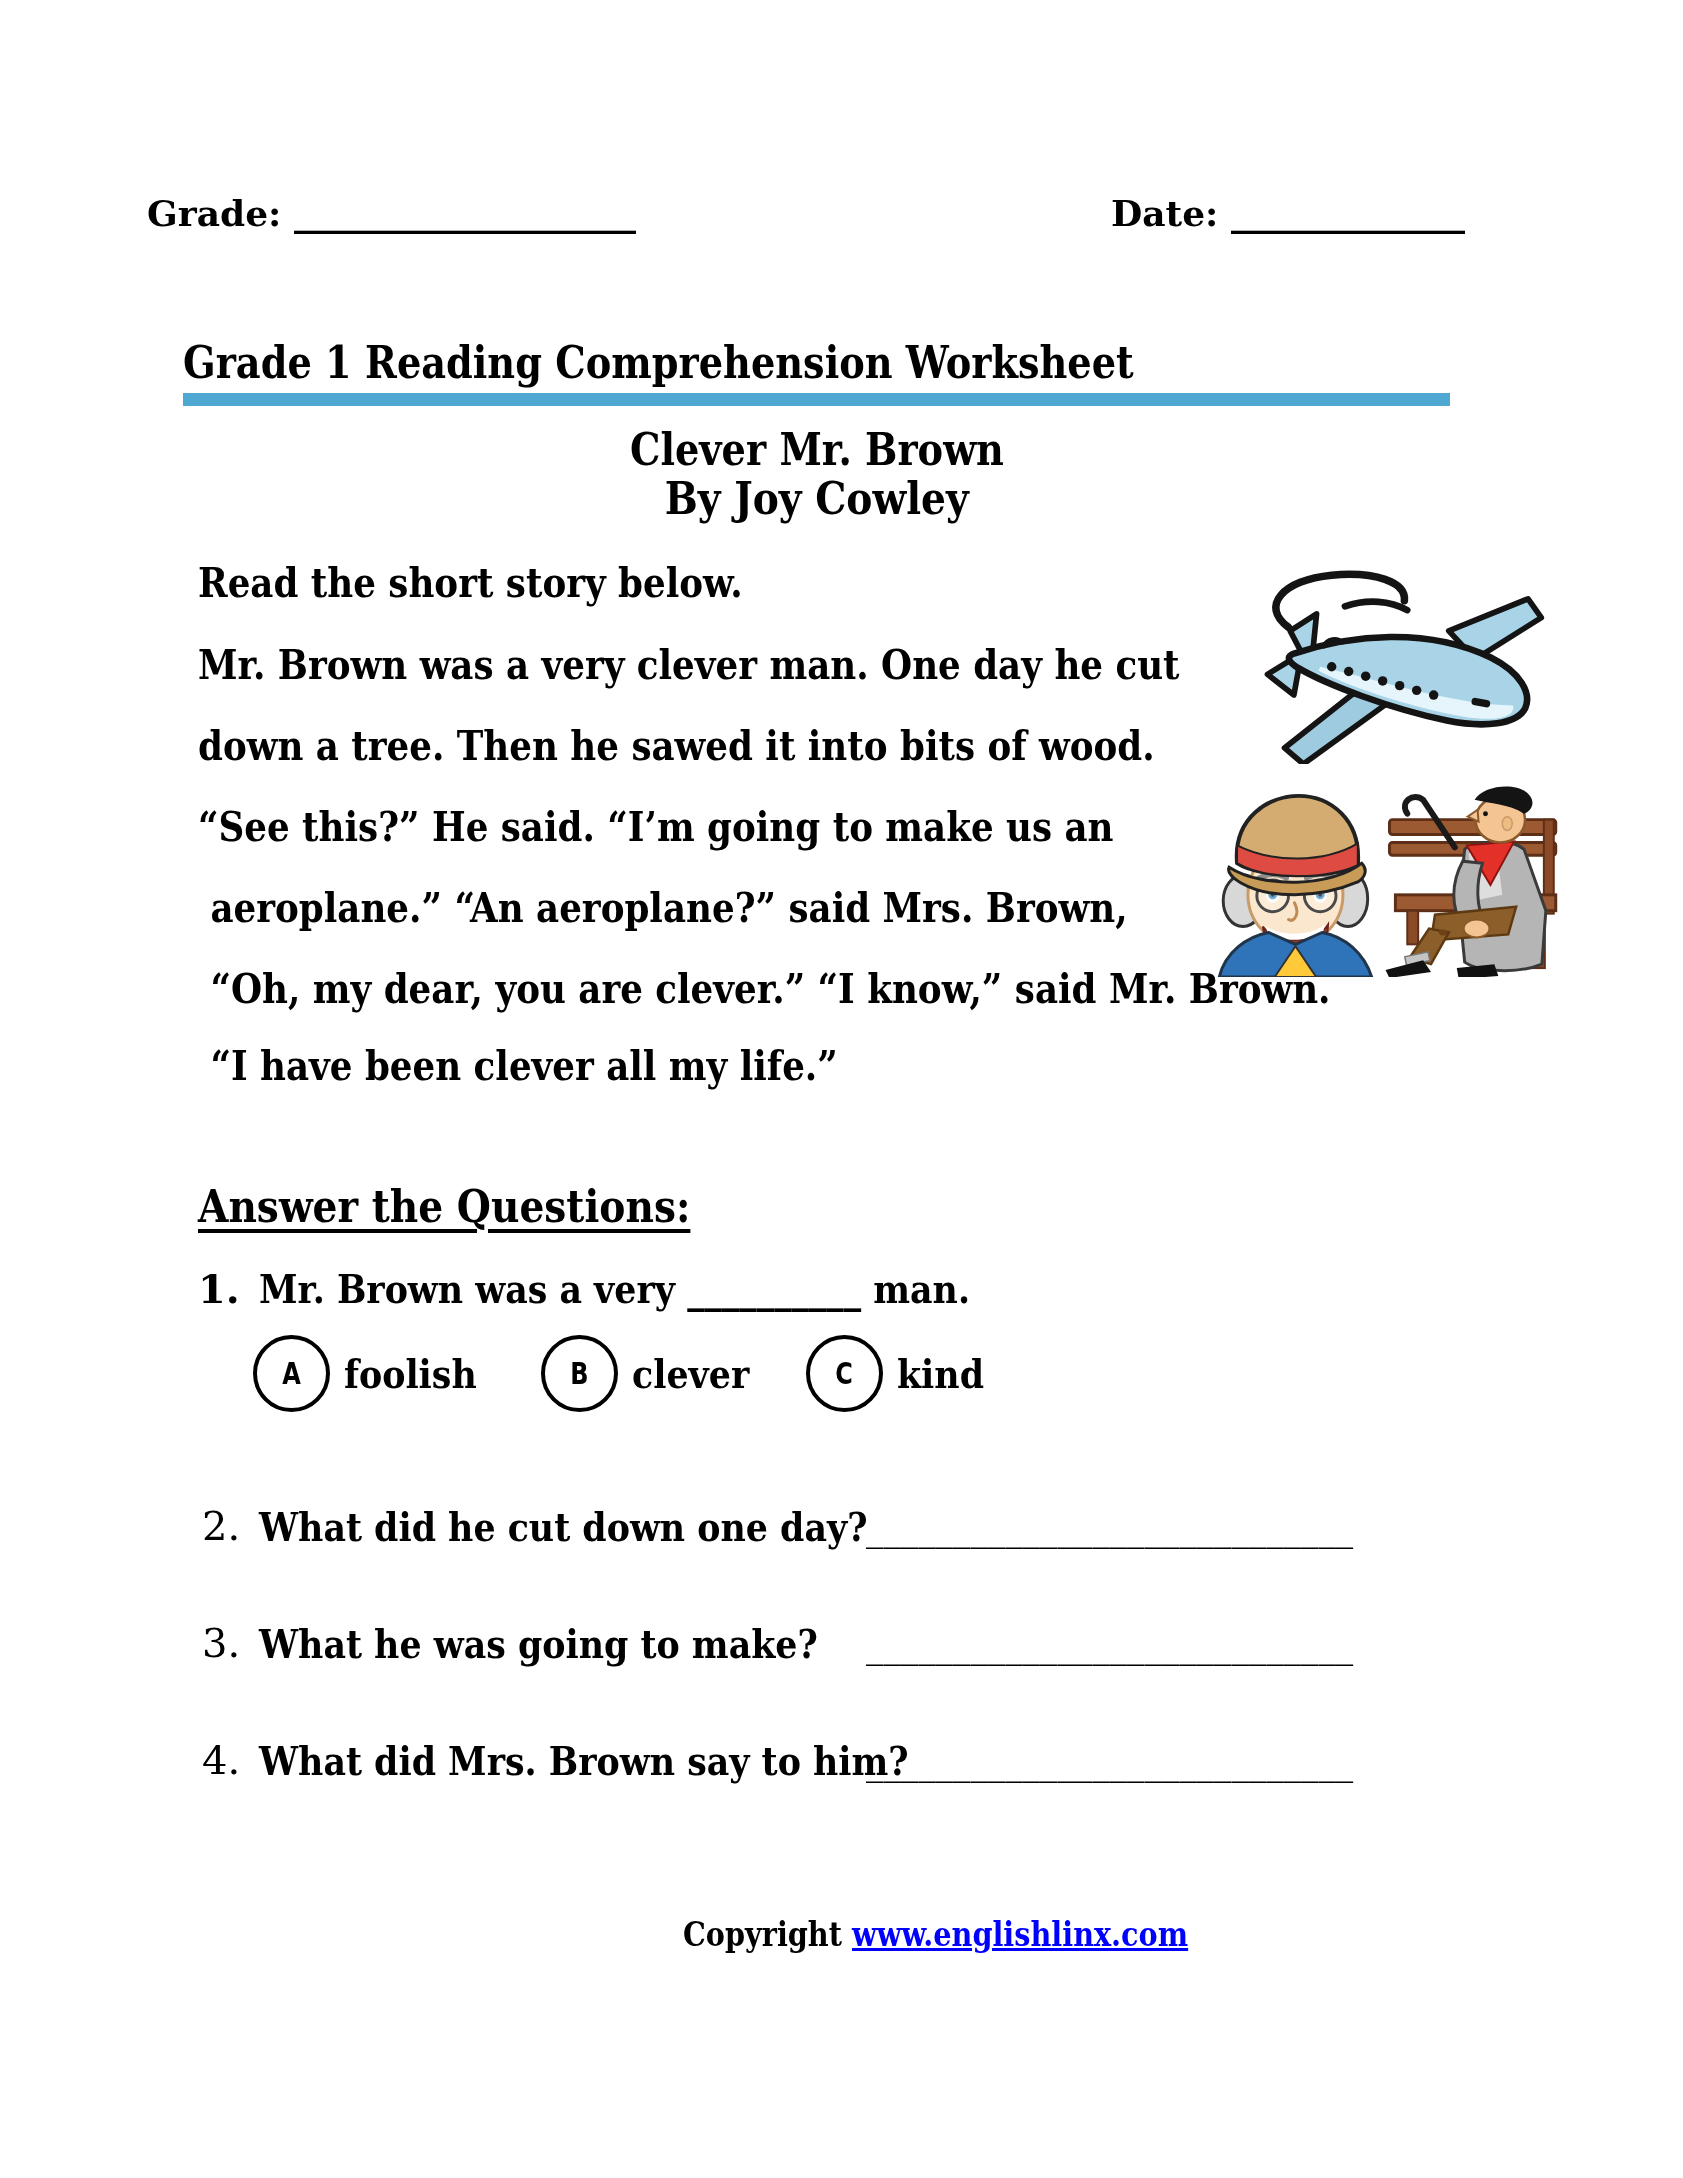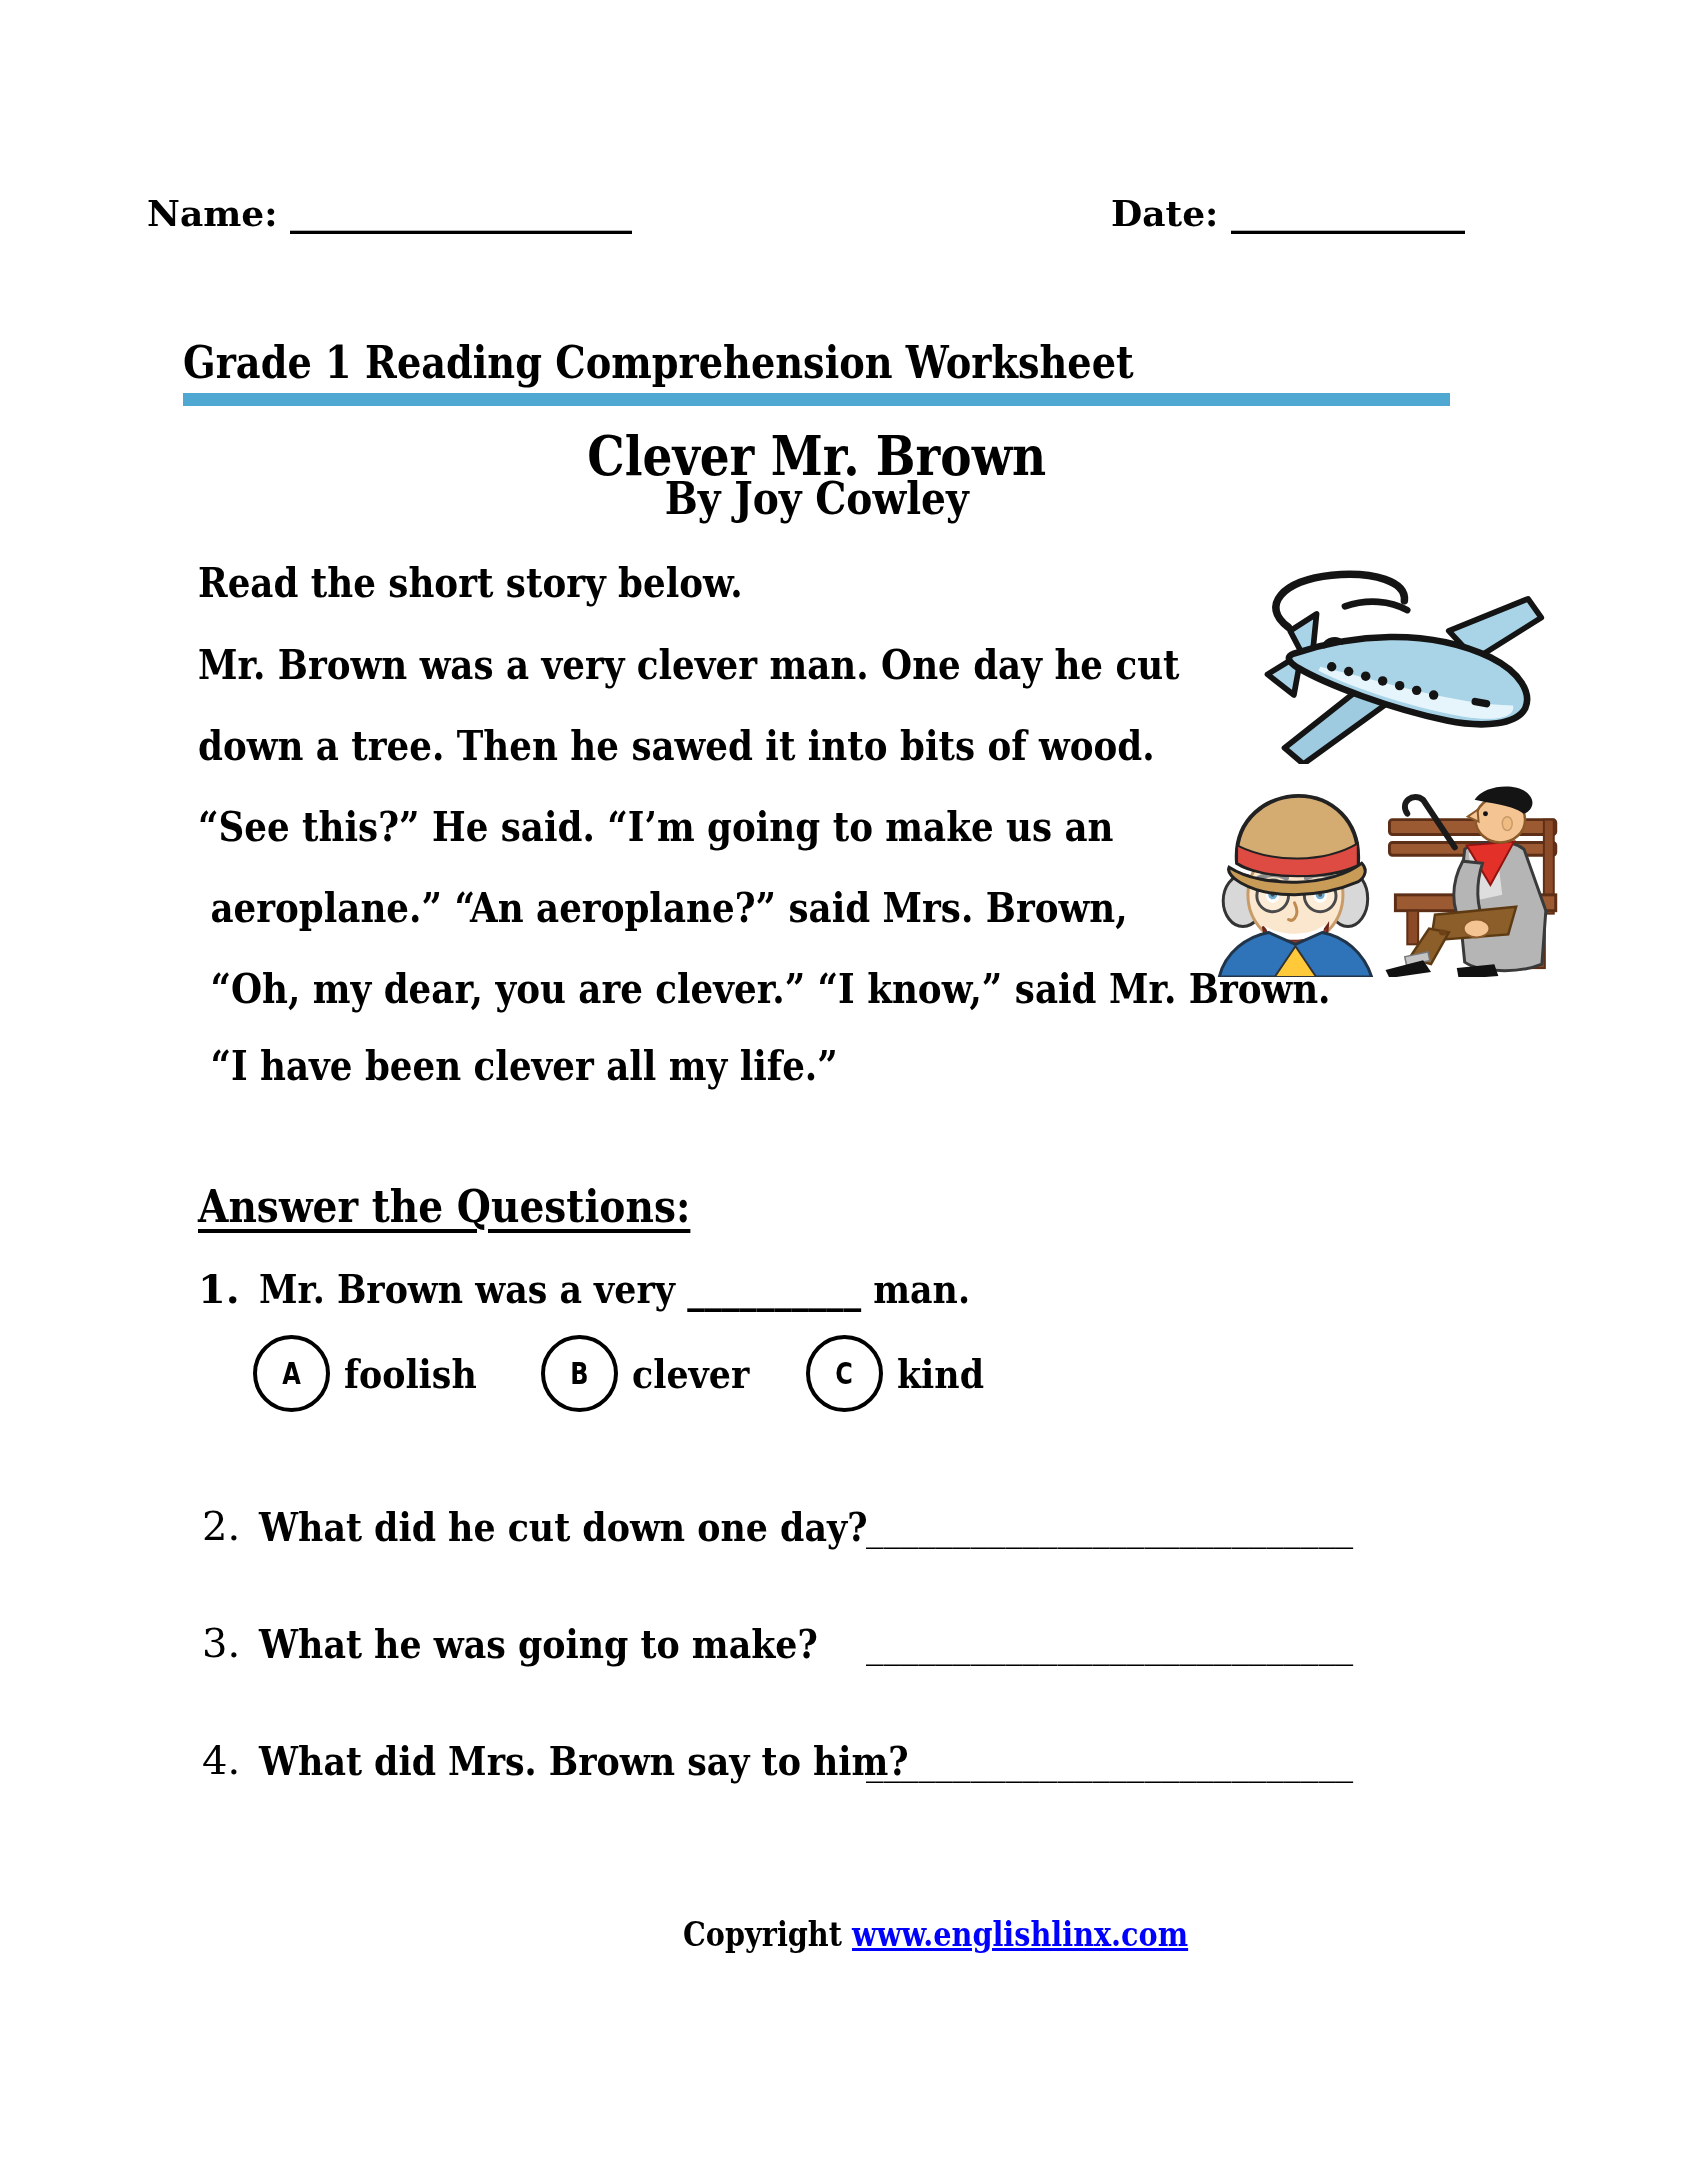--- a/index.html
+++ b/index.html
@@ -24,27 +24,27 @@
   .choice-letter { font-family:"DejaVu Sans","Liberation Sans",sans-serif; font-weight:700;
                    font-size:30px; display:inline-block; transform:scaleX(0.8); }
   .choice-label { font-size:40px; font-weight:bold; display:inline-block;
                   transform:scaleX(0.87); transform-origin:0 50%; }
   .footer { font-size:33px; font-weight:bold; }
   .link { color:#0000FF; text-decoration:underline; text-decoration-thickness:3px; }
 </style>
 </head>
 <body>
 
-<div class="abs hdr" style="left:147px; top:192px;"><span>Name:</span><span> </span><span>___________________</span></div>
+<div class="abs hdr" style="left:147px; top:192px;"><span>Grade:</span><span> </span><span>___________________</span></div>
 <div class="abs hdr" style="left:1111px; top:192px;"><span>Date:</span><span> </span><span>_____________</span></div>
 
 <div class="abs cond b" style="left:183px; top:337px; font-size:44px;">Grade 1 Reading Comprehension Worksheet</div>
 <div class="abs rule"></div>
 
-<div class="abs center-band" style="top:424px; font-size:54px; font-weight:bold;"><span class="condc" style="display:inline-block;">Clever Mr. Brown</span></div>
+<div class="abs center-band" style="top:424px; font-size:44px; font-weight:bold;"><span class="condc" style="display:inline-block;">Clever Mr. Brown</span></div>
 <div class="abs center-band" style="top:472px; font-size:45px; font-weight:bold;"><span class="condc" style="display:inline-block;">By Joy Cowley</span></div>
 
 <div class="abs cond story" style="left:198px; top:559px;">Read the short story below.</div>
 <div class="abs cond story" style="left:198px; top:641px;">Mr. Brown was a very clever man. One day he cut</div>
 <div class="abs cond story" style="left:198px; top:722px;">down a tree. Then he sawed it into bits of wood.</div>
 <div class="abs cond story" style="left:198px; top:803px;">“See this?” He said. “I’m going to make us an</div>
 <div class="abs cond story" style="left:198px; top:884px;"> aeroplane.” “An aeroplane?” said Mrs. Brown,</div>
 <div class="abs cond story" style="left:198px; top:965px;"> “Oh, my dear, you are clever.” “I know,” said Mr. Brown.</div>
 <div class="abs cond story" style="left:198px; top:1042px;"> “I have been clever all my life.”</div>
 

